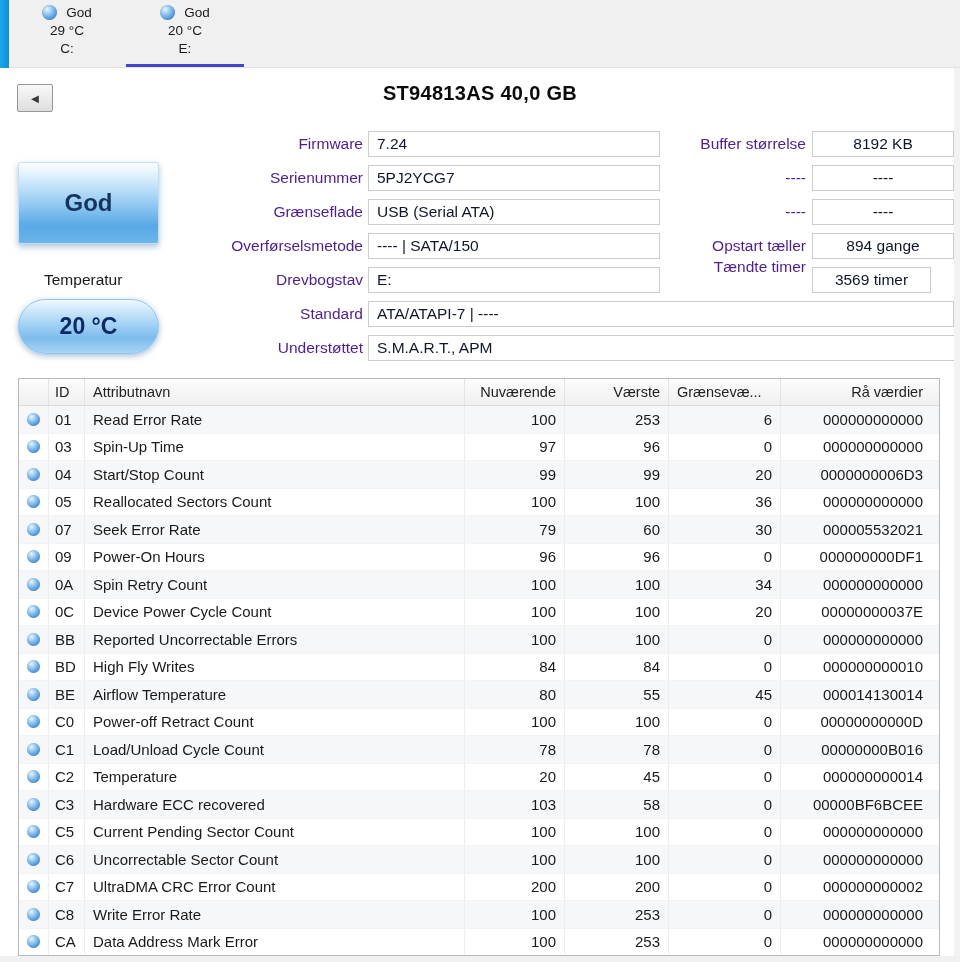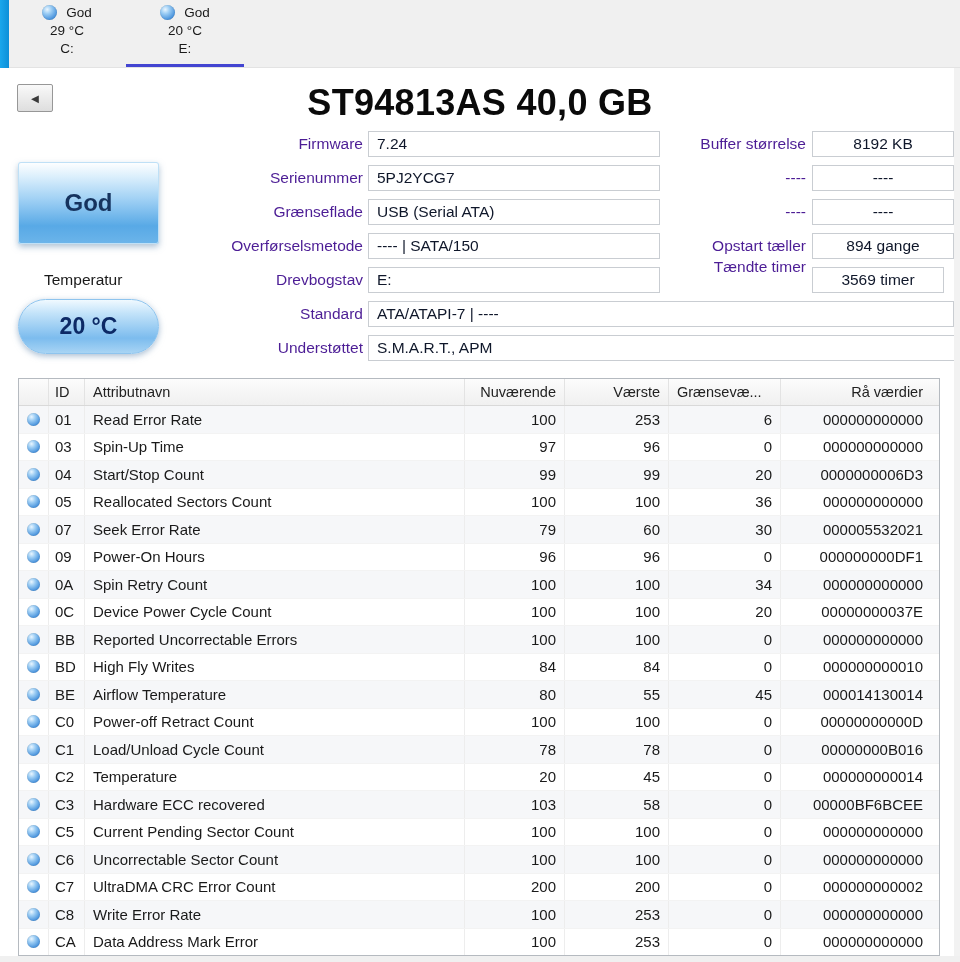--- a/index.html
+++ b/index.html
@@ -24,21 +24,21 @@
          background: radial-gradient(circle at 35% 30%, #eaf6ff 0%, #9ccdf4 30%, #4c95dd 70%, #2e6db4 100%);
          box-shadow: inset 0 0 1px rgba(0,0,0,.25); }
   .dot.small { width: 13px; height: 13px; }
 
   
   .back-btn { position: absolute; left: 17px; top: 84px; width: 36px; height: 28px;
               background: linear-gradient(#f9f9f9, #dedede); border: 1px solid #979797;
               border-radius: 2px; font-size: 13px; color: #3a3a3a;
               display: flex; align-items: center; justify-content: center; cursor: pointer; }
   .title { position: absolute; left: 0; top: 82px; width: 960px; text-align: center;
-           font-size: 36px; font-weight: 600; color: #0a0a0a; letter-spacing: .3px; }
+           font-size: 20px; font-weight: 600; color: #0a0a0a; letter-spacing: .3px; }
 
   
   .health-label { position: absolute; left: 28px; top: 133px; font-size: 15.5px; margin-top: 32px; }
   .god-badge { position: absolute; left: 18px; top: 162px; width: 141px; height: 82px;
                border-radius: 3px;
                background: linear-gradient(180deg, #ffffff 0%, #dbeffc 18%, #9fd0f4 46%, #58a9e6 78%, #6cb5ea 100%);
                box-shadow: 0 3px 6px rgba(110,145,180,.55), inset 0 0 0 1px #bfe0f6;
                display: flex; align-items: center; justify-content: center;
                font-size: 24px; font-weight: 700; color: #16335e; cursor: pointer; }
   .temp-label { position: absolute; left: 44px; top: 271px; font-size: 15.5px; }
@@ -139,21 +139,21 @@
       <div class="ivalue" style="left: 368px; width: 630px; top: 335px;">S.M.A.R.T., APM</div>
       <div class="ilabel" style="left: 630px; width: 176px; top: 131px;">Buffer størrelse</div>
       <div class="ivalue vright" style="left: 812px; width: 142px; top: 131px;">8192 KB</div>
       <div class="ilabel" style="left: 630px; width: 176px; top: 165px;">----</div>
       <div class="ivalue vright" style="left: 812px; width: 142px; top: 165px;">----</div>
       <div class="ilabel" style="left: 630px; width: 176px; top: 199px;">----</div>
       <div class="ivalue vright" style="left: 812px; width: 142px; top: 199px;">----</div>
       <div class="ilabel" style="left: 630px; width: 176px; top: 233px;">Opstart tæller</div>
       <div class="ivalue vright" style="left: 812px; width: 142px; top: 233px;">894 gange</div>
       <div class="ilabel" style="left: 630px; width: 176px; top: 254px;">Tændte timer</div>
-      <div class="ivalue vright" style="left: 812px; width: 132px; top: 267px;">3569 timer</div>
+      <div class="ivalue vright" style="left: 812px; width: 119px; top: 267px;">3569 timer</div>
     </div>
 
   <div class="smart-table">
     <div class="thead">
       <div class="hcell c-dot"></div>
       <div class="hcell c-id">ID</div>
       <div class="hcell c-name">Attributnavn</div>
       <div class="hcell c-nuv">Nuværende</div>
       <div class="hcell c-vaer">Værste</div>
       <div class="hcell c-graen">Grænsevæ...</div>

